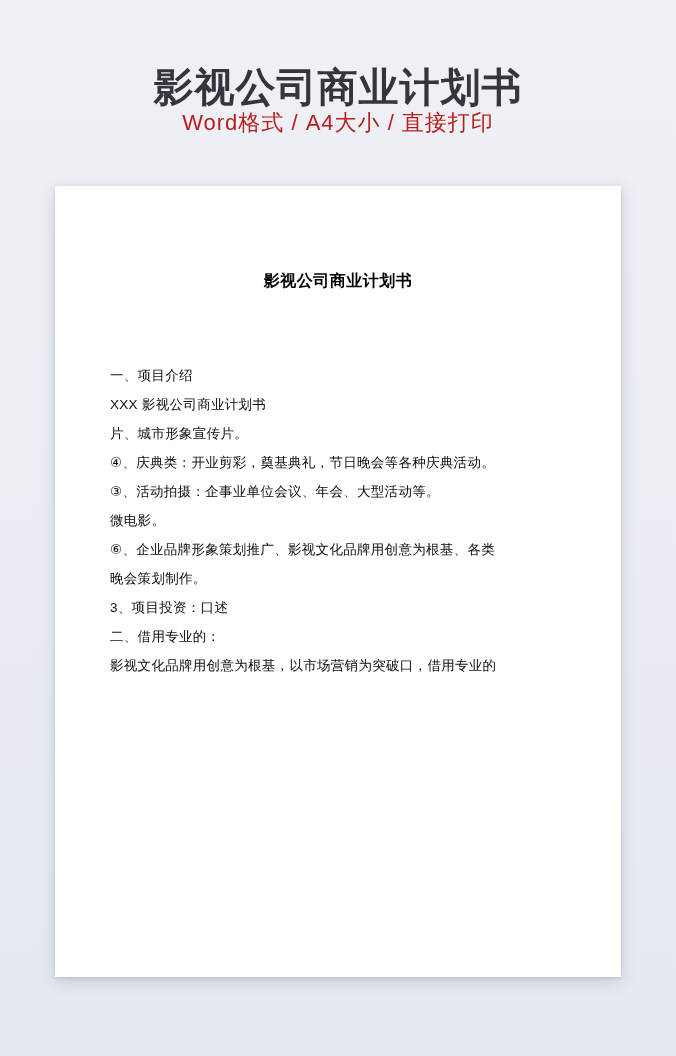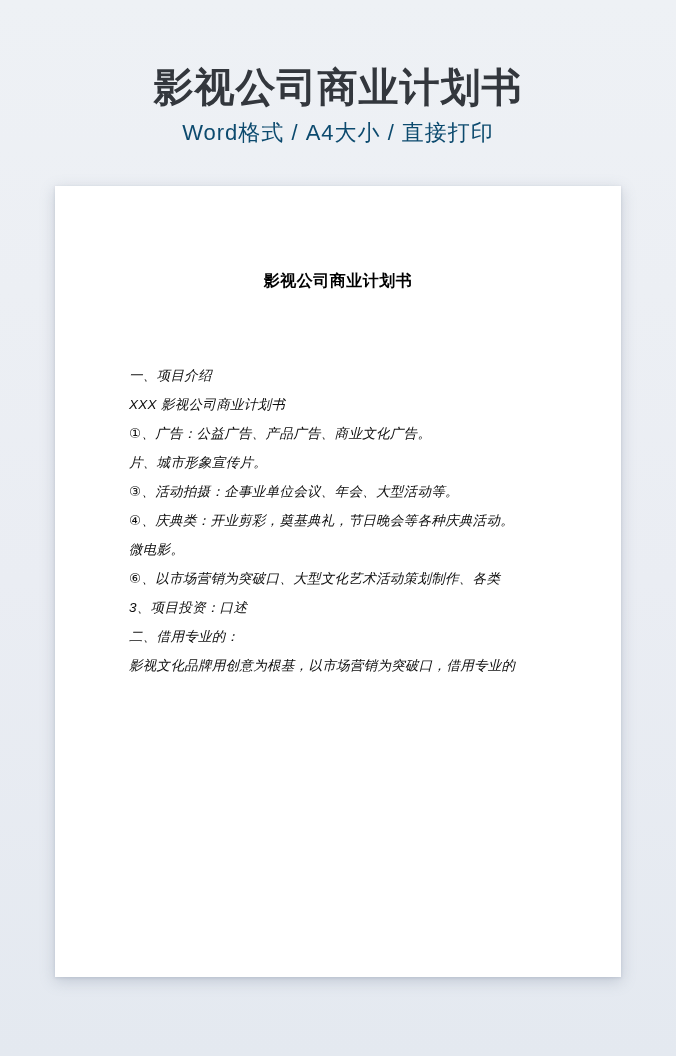--- a/index.html
+++ b/index.html
@@ -26,25 +26,24 @@
   .header-title {
     margin: 0;
     padding-top: 64px;
     font-size: 40px;
     line-height: 46px;
     font-weight: 800;
     letter-spacing: 1px;
     color: #33373d;
   }
   .header-subtitle {
-    margin-top: 10px;
     font-size: 22px;
     line-height: 26px;
     font-weight: 400;
-    color: #0c4a6e;
+    color: #b91c1c;
     letter-spacing: 1px;
   }
 
   
   .a4-page {
     position: absolute;
     left: 55px;
     top: 186px;
     width: 566px;
     height: 791px;
@@ -55,24 +54,23 @@
     padding-top: 86px;
     text-align: center;
     font-size: 16px;
     line-height: 18px;
     font-weight: 700;
     color: #000000;
     letter-spacing: 0.5px;
   }
   .doc-body {
     margin-top: 71px;
-    padding-left: 74px;
+    padding-left: 55px;
     padding-right: 70px;
     color: #0d0d0d;
-    font-style: italic;
   }
   .doc-line {
     font-size: 13.5px;
     line-height: 29px;
     height: 29px;
     white-space: nowrap;
     font-weight: 500;
     letter-spacing: 0.3px;
   }
 </style>
@@ -82,23 +80,23 @@
 <div class="header">
   <h1 class="header-title">影视公司商业计划书</h1>
   <div class="header-subtitle">Word格式 / A4大小 / 直接打印</div>
 </div>
 
 <div class="a4-page">
   <div class="doc-title">影视公司商业计划书</div>
   <div class="doc-body" id="doc-lines">
       <div class="doc-line">一、项目介绍</div>
       <div class="doc-line">XXX 影视公司商业计划书</div>
-      <div class="doc-line">①、广告：公益广告、产品广告、商业文化广告。</div>
       <div class="doc-line">片、城市形象宣传片。</div>
+      <div class="doc-line">④、庆典类：开业剪彩，奠基典礼，节日晚会等各种庆典活动。</div>
       <div class="doc-line">③、活动拍摄：企事业单位会议、年会、大型活动等。</div>
-      <div class="doc-line">④、庆典类：开业剪彩，奠基典礼，节日晚会等各种庆典活动。</div>
       <div class="doc-line">微电影。</div>
-      <div class="doc-line">⑥、以市场营销为突破口、大型文化艺术活动策划制作、各类</div>
+      <div class="doc-line">⑥、企业品牌形象策划推广、影视文化品牌用创意为根基、各类</div>
+      <div class="doc-line">晚会策划制作。</div>
       <div class="doc-line">3、项目投资：口述</div>
       <div class="doc-line">二、借用专业的：</div>
       <div class="doc-line">影视文化品牌用创意为根基，以市场营销为突破口，借用专业的</div>
     </div>
 </div>
 
 </body></html>

